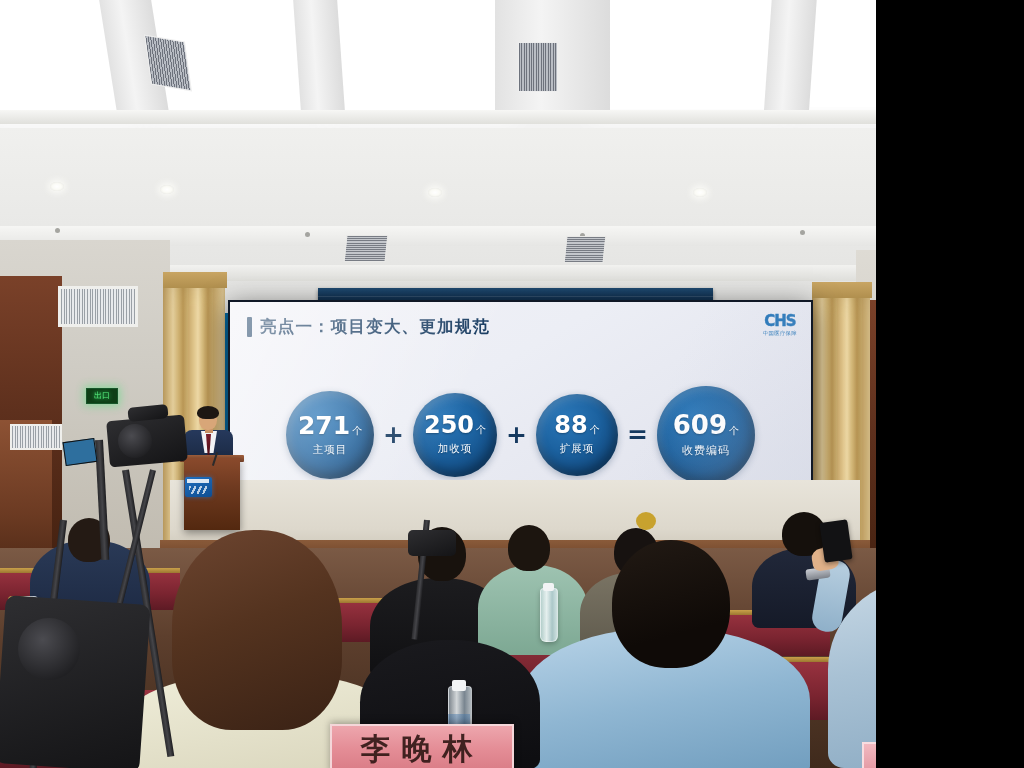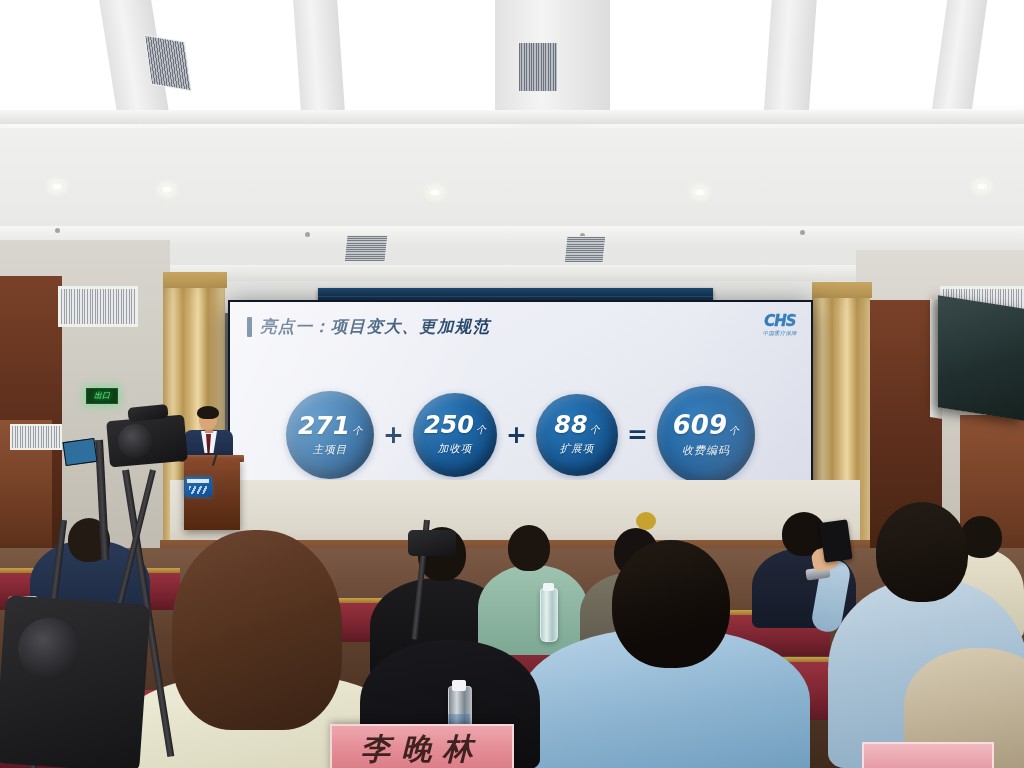--- a/index.html
+++ b/index.html
@@ -1,18 +1,18 @@
 <!DOCTYPE html>
 <html><head>
 <meta charset="utf-8">
 <style>
   html,body{margin:0;padding:0;background:#000;}
   body{font-family:"Liberation Sans","DejaVu Sans",sans-serif;}
 
-  #scene{position:relative;width:1024px;height:768px;overflow:hidden;background:#737373;font-style:italic;}
+  #scene{position:relative;width:876px;height:768px;overflow:hidden;background:#0369a1;}
 
   
   .ceiling-bright{position:absolute;left:0;top:0;width:1024px;height:132px;
      background:linear-gradient(180deg,#fdfdfd 0%,#fbfbfb 60%,#f2f2f2 100%);}
   .sky-panel{position:absolute;background:#ffffff;box-shadow:0 0 24px 10px rgba(255,255,255,.95);}
   .beam{position:absolute;background:linear-gradient(90deg,#e2e2e2,#f4f4f4 40%,#dcdcdc);}
   .vent{position:absolute;background:
       repeating-linear-gradient(90deg,#6d727c 0px,#6d727c 1px,#b9bdc4 1px,#b9bdc4 2.4px);
       border:1.5px solid #eeeeee;}
   .ceiling-main{position:absolute;left:0;top:128px;width:1024px;height:185px;

